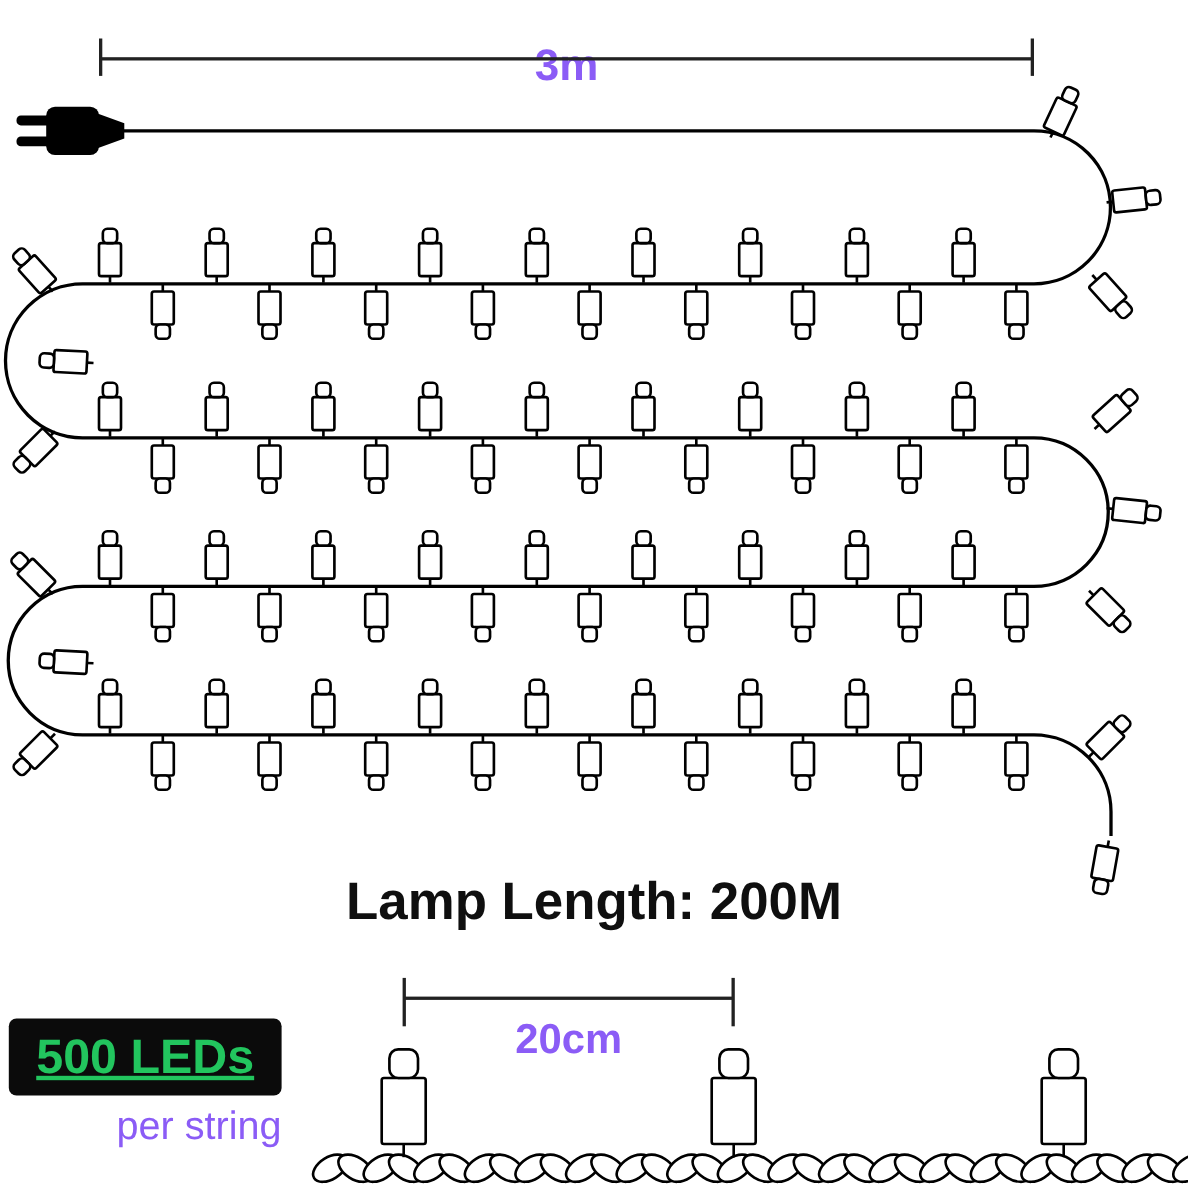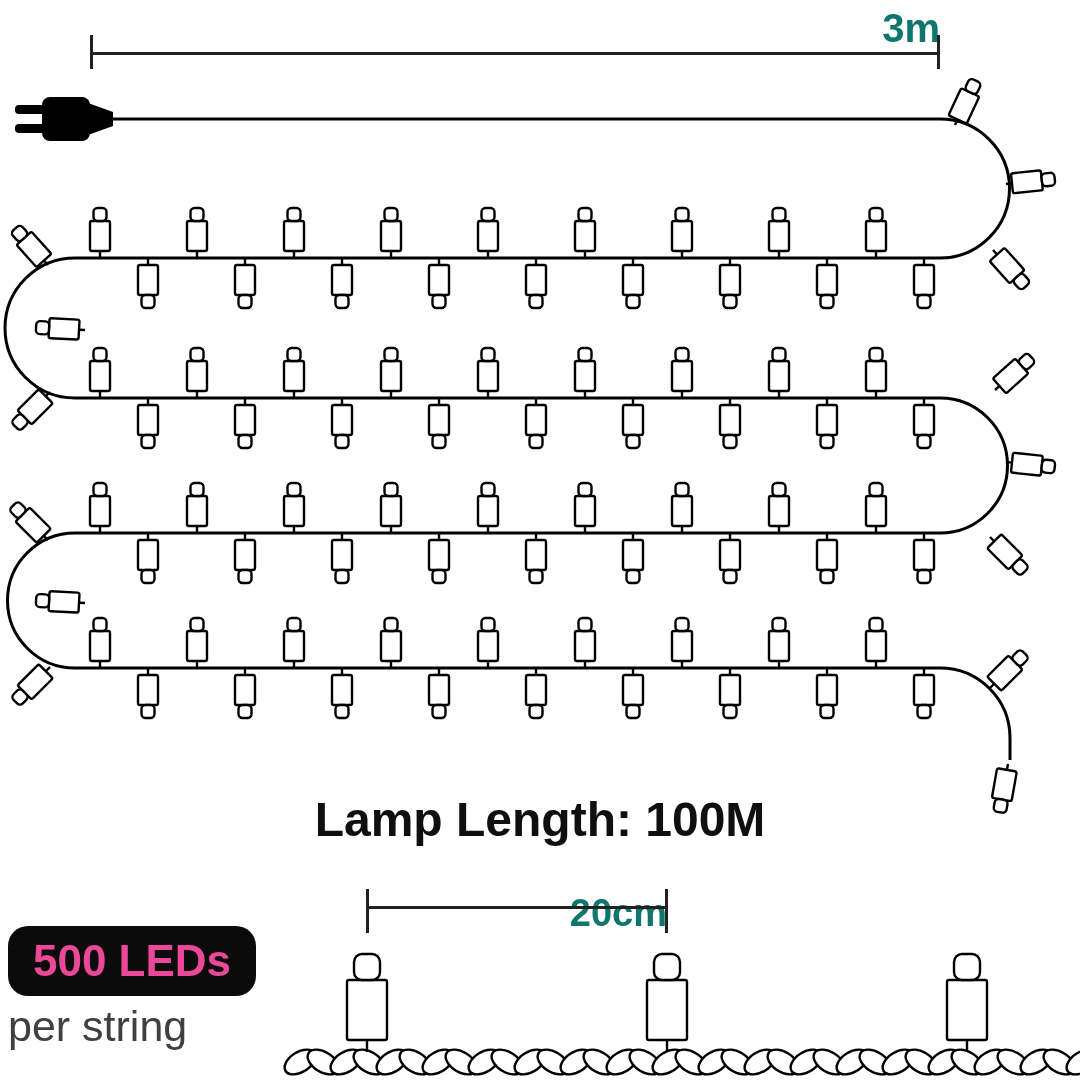--- a/index.html
+++ b/index.html
@@ -1,40 +1,40 @@
 <!DOCTYPE html>
 <html><head>
 <meta charset="utf-8">
 <style>
   html,body{margin:0;padding:0;background:#ffffff;}
   body{width:1080px;height:1080px;position:relative;overflow:hidden;
        font-family:"Liberation Sans", sans-serif;}
   .abs{position:absolute;}
 
   
-  .dim-label{color:#0f766e;font-weight:600;text-align:right;}
+  .dim-label{color:#8b5cf6;font-weight:600;text-align:center;margin-top:32px;}
   #top-dim-label{left:90px;top:6px;width:850px;font-size:40px;}
   #top-dim-line{left:90px;top:52px;width:850px;height:0;border-top:3px solid #222;}
   .tick{width:3px;background:#222;}
   #top-tick-l{left:90px;top:35px;height:34px;}
   #top-tick-r{left:937px;top:35px;height:34px;}
 
   
   #diagram-svg{left:0;top:0;width:1080px;height:1080px;}
 
   
   #lamp-length{left:0;top:792px;width:1080px;text-align:center;
                font-size:48px;font-weight:600;color:#0f0f0f;}
 
   
   #led-badge{left:8px;top:926px;width:248px;height:70px;background:#0b0b0b;
-             border-radius:20px;color:#ec4899;font-size:44px;font-weight:700;
-             display:flex;align-items:center;justify-content:center;}
-  #per-string{left:8px;top:1002px;width:248px;text-align:left;
-              font-size:43px;font-weight:400;color:#404040;}
+             border-radius:7px;color:#22c55e;font-size:44px;font-weight:700;
+             display:flex;align-items:center;justify-content:center;text-decoration:underline;}
+  #per-string{left:8px;top:1002px;width:248px;text-align:right;
+              font-size:36px;font-weight:400;color:#8b5cf6;}
 
   
   #spacing-label{left:367px;top:892px;width:300px;font-size:38px;}
   #spacing-line{left:367px;top:906px;width:300px;height:0;border-top:3px solid #222;}
   #sp-tick-l{left:366px;top:889px;height:44px;}
   #sp-tick-r{left:665px;top:889px;height:44px;}
 </style>
 </head>
 <body>
 
@@ -528,21 +528,21 @@
       <rect x="12" y="-20" width="60" height="40" rx="2"></rect>
       <rect x="72" y="-13" width="26" height="26" rx="8"></rect>
     </g>
   </svg>
 
 <div id="top-dim-label" class="abs dim-label">3m</div>
 <div id="top-dim-line" class="abs"></div>
 <div id="top-tick-l" class="abs tick"></div>
 <div id="top-tick-r" class="abs tick"></div>
 
-<div id="lamp-length" class="abs">Lamp Length: 100M</div>
+<div id="lamp-length" class="abs">Lamp Length: 200M</div>
 
 <div id="led-badge" class="abs">500 LEDs</div>
 <div id="per-string" class="abs">per string</div>
 
 <div id="spacing-label" class="abs dim-label">20cm</div>
 <div id="spacing-line" class="abs"></div>
 <div id="sp-tick-l" class="abs tick"></div>
 <div id="sp-tick-r" class="abs tick"></div>
 
 </body></html>

